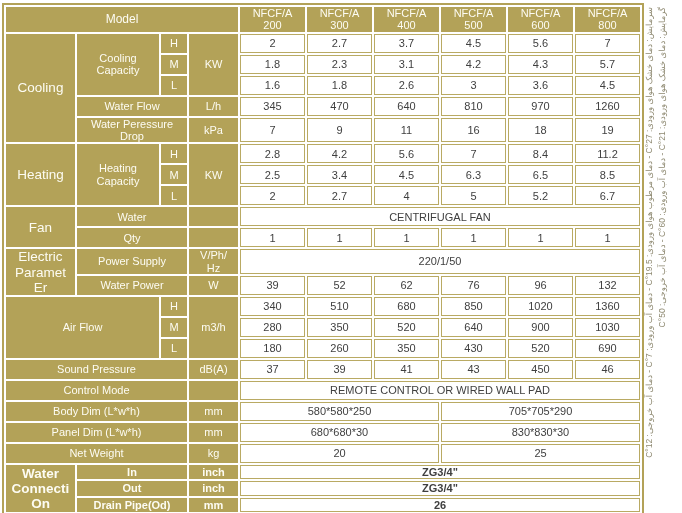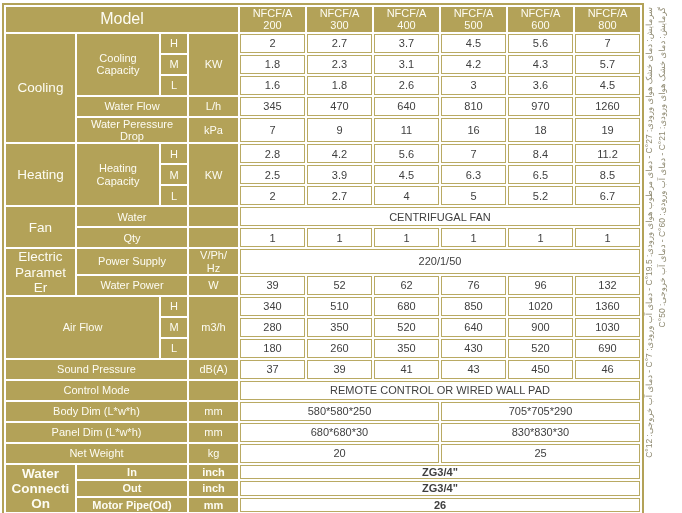--- a/index.html
+++ b/index.html
@@ -8,21 +8,21 @@
   .stage { position:relative; width:682px; height:513px; background:#fff; }
 
   table.spec { position:absolute; left:2px; top:3px;
     border-collapse:separate; border-spacing:2px; table-layout:fixed;
     border:2px solid #b3a258; background:#fff; }
   td { text-align:center; vertical-align:middle; font-size:11px; color:#3f3f3f;
     padding:0 2px; white-space:pre-line; line-height:1.12; overflow:hidden; }
   td.k { background:#b3a258; color:#fdfcf3; border:0; }
   td.d { background:#ffffff; border:1px solid #b9aa63; }
   td.sec { font-size:13.5px; }
-  td.mh { font-size:16px; }
+  td.mh { font-size:12px; }
 
   tr.rh  td { height:19px; }
   tr.rh0 td { height:23px; }
   tr.rh2 td { height:24px; }
   tr.rhS td { height:13px;font-weight:bold; }
 
   .side-notes { position:absolute; left:406px; top:244px; width:500px; height:26px;
     transform:rotate(-90deg); direction:rtl; text-align:right;
     font-size:8.5px; line-height:13px; color:#8f8a72; }
   .side-notes div { white-space:nowrap; }
@@ -130,21 +130,21 @@
     <td class="d">4.2</td>
     <td class="d">5.6</td>
     <td class="d">7</td>
     <td class="d">8.4</td>
     <td class="d">11.2</td>
   </tr>
 
   <tr class="rh">
     <td class="k">M</td>
     <td class="d">2.5</td>
-    <td class="d">3.9</td>
+    <td class="d">3.4</td>
     <td class="d">4.5</td>
     <td class="d">6.3</td>
     <td class="d">6.5</td>
     <td class="d">8.5</td>
   </tr>
 
   <tr class="rh">
     <td class="k">L</td>
     <td class="d">2</td>
     <td class="d">2.7</td>
@@ -272,21 +272,21 @@
     <td class="d" colspan="6">ZG3/4"</td>
   </tr>
 
   <tr class="rhS">
     <td class="k" colspan="2">Out</td>
     <td class="k">inch</td>
     <td class="d" colspan="6">ZG3/4"</td>
   </tr>
 
   <tr class="rhS">
-    <td class="k" colspan="2">Motor Pipe(Od)</td>
+    <td class="k" colspan="2">Drain Pipe(Od)</td>
     <td class="k">mm</td>
     <td class="d" colspan="6">26</td>
   </tr>
 </tbody>
     </table>
 
 <div class="side-notes">
   <div>سرمایش: دمای خشک هوای ورودی: 27°C  -  دمای مرطوب هوای ورودی: 19.5°C  -  دمای آب ورودی: 7°C  -  دمای آب خروجی: 12°C</div>
   <div>گرمایش: دمای خشک هوای ورودی: 21°C  -  دمای آب ورودی: 60°C  -  دمای آب خروجی: 50°C</div>
 </div>

